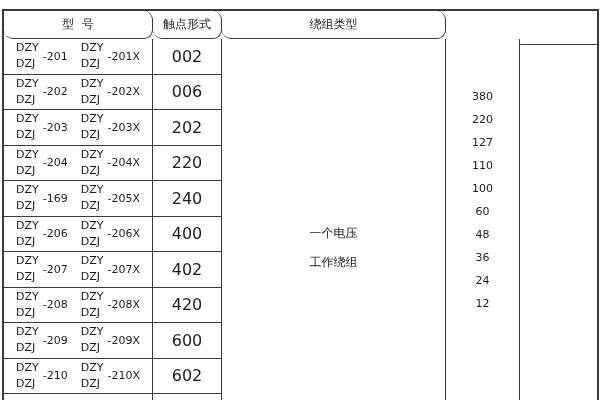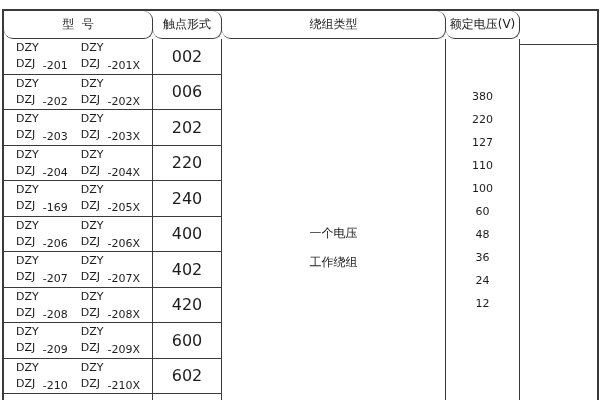--- a/index.html
+++ b/index.html
@@ -52,40 +52,39 @@
   .voltage-cell { grid-column: 4; grid-row: 2 / span 11; padding-top: 46px; font-size: 11px; }
   .current-cell { grid-column: 5; grid-row: 2 / span 11; border-right: none; }
   .voltage-cell .v { line-height: 23px; display: block; }
   .model-cell {
     justify-content: space-between;
     padding: 0 12px 0 12px;
     font-size: 11px;
   }
   .model-group {
     display: flex;
-    align-items: flex-end;
+    align-items: center;
     gap: 4px;
   }
   .prefix-stack {
     display: flex;
     flex-direction: column;
     line-height: 16px;
   }
   .contact-cell { font-size: 16px; }
   .partial { border-bottom: none; }
 </style>
 </head>
 <body>
 
 <div class="spec-table">
 
   <div class="cell th" style="grid-column:1;grid-row:1">型  号</div>
   <div class="cell th" style="grid-column:2;grid-row:1">触点形式</div>
   <div class="cell th" style="grid-column:3;grid-row:1">绕组类型</div>
-  <div class="cell th" style="grid-column:4;grid-row:1">额定电压(V)</div>
   <div class="cell th last-col" style="grid-column:5;grid-row:1">额定电流(A)</div>
 
   <div class="cell merged winding-cell">
     <span>一个电压</span>
     <span>工作绕组</span>
   </div>
   <div class="cell merged voltage-cell">
     <span class="v">380</span>
     <span class="v">220</span>
     <span class="v">127</span>

